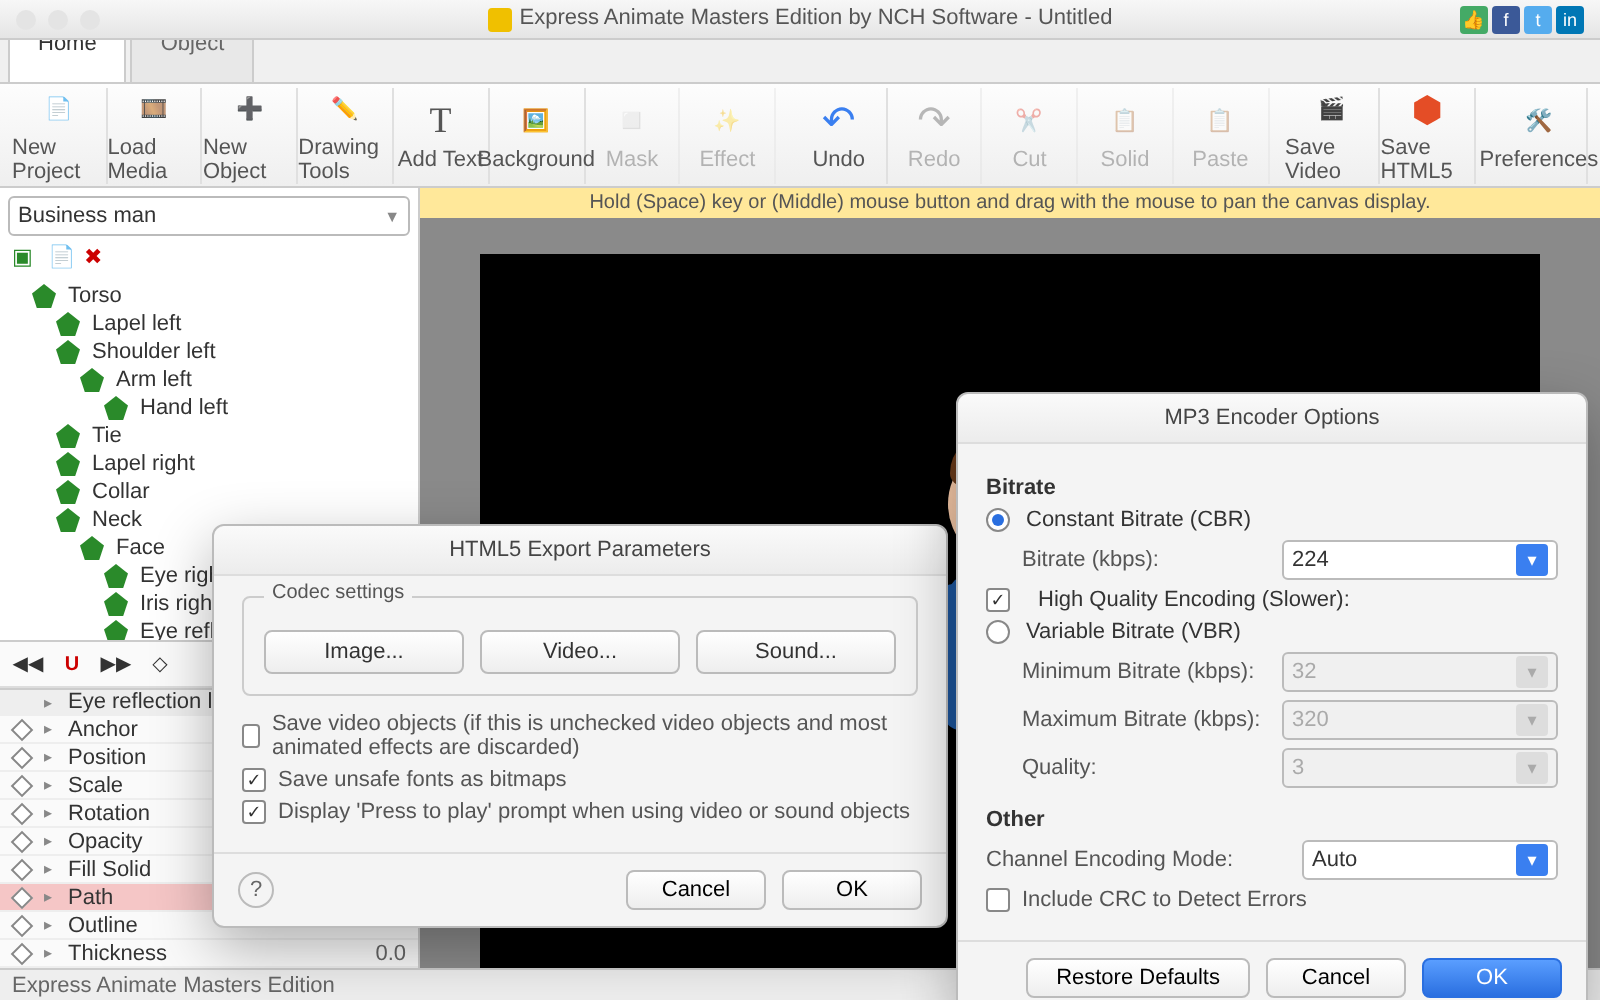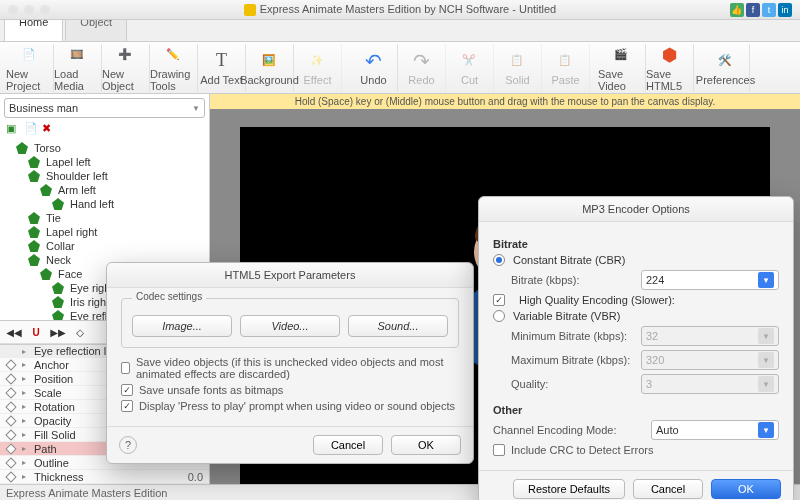--- a/index.html
+++ b/index.html
@@ -63,21 +63,21 @@
 .dialog { position:absolute; background:#f4f4f4; border:1px solid #bbb; border-radius:6px; box-shadow:0 10px 30px rgba(0,0,0,.3);}
 .dialog .dlg-title{ text-align:center; padding:6px 0; font-size:11px; color:#444; border-bottom:1px solid #ddd; background:linear-gradient(#fafafa,#ececec); border-radius:6px 6px 0 0;}
 .dialog .body{ padding:10px 14px;}
 .segtabs{display:flex;justify-content:center;margin-bottom:10px;}
 .segtabs .seg{ padding:3px 18px; border:1px solid #bbb; background:#fff; font-size:11px;}
 .segtabs .seg:first-child{border-radius:4px 0 0 4px;border-right:none;background:#fff;}
 .segtabs .seg:last-child{border-radius:0 4px 4px 0;background:#f0f0f0;}
 .groupbox{border:1px solid #ccc;border-radius:4px;padding:16px 10px 10px;position:relative;margin-bottom:8px;}
 .groupbox .gtitle{position:absolute;top:-8px;left:10px;background:#f4f4f4;padding:0 4px;font-size:10px;color:#555;}
 .btnrow{display:flex;gap:8px;}
-.widebtn{flex:1;border:1px solid #bbb;border-radius:4px;background:linear-gradient(#fff,#eee);padding:4px 0;text-align:center;font-size:11px;font-style:italic;}
+.widebtn{flex:1;border:1px solid #bbb;border-radius:4px;background:linear-gradient(#fff,#eee);padding:4px 0;text-align:center;font-size:11px;}
 .chk{display:flex;align-items:center;gap:6px;font-size:10.5px;color:#555;margin:4px 0;}
 .chk .box{width:12px;height:12px;border:1px solid #888;border-radius:2px;display:flex;align-items:center;justify-content:center;font-size:9px;color:#333;background:#fff;}
 .dlg-foot{display:flex;justify-content:flex-end;gap:8px;padding:8px 12px;border-top:1px solid #ddd;align-items:center;}
 .dlg-foot .help{width:18px;height:18px;border:1px solid #bbb;border-radius:50%;text-align:center;line-height:16px;color:#666;margin-right:auto;font-size:11px;}
 .pushbtn{min-width:70px;padding:3px 14px;border:1px solid #bbb;border-radius:4px;background:linear-gradient(#fff,#eee);font-size:11px;}
 .pushbtn.primary{background:linear-gradient(#5a9eff,#2a6fe0);color:#fff;border-color:#2a6fe0;}
 .radio{width:12px;height:12px;border:1px solid #888;border-radius:50%;display:inline-flex;align-items:center;justify-content:center;background:#fff;}
 .radio.on:after{content:"";width:6px;height:6px;background:#2a6fe0;border-radius:50%;}
 .formrow{display:flex;align-items:center;gap:8px;margin:4px 0;font-size:11px;}
 .formrow .lbl{flex:0 0 140px;color:#555;}
@@ -131,20 +131,24 @@
     </div>
   <div class="tbtn">
       <span class="ticon" style="font-family:serif;font-size:18px;">T</span>
       <span>Add Text</span>
     </div>
   <div class="tbtn">
       <span class="ticon">🖼️</span>
       <span>Background</span>
     </div>
   <div class="tbtn" style="opacity:.4">
+      <span class="ticon">◻️</span>
+      <span>Mask</span>
+    </div>
+  <div class="tbtn" style="opacity:.4">
       <span class="ticon">✨</span>
       <span>Effect</span>
     </div>
   <div class="sep"></div>
   <div class="tbtn">
       <span class="ticon" style="color:#3a7ff0;font-size:20px;">↶</span>
       <span>Undo</span>
     </div>
   <div class="tbtn" style="opacity:.4">
       <span class="ticon" style="font-size:20px;">↷</span>

